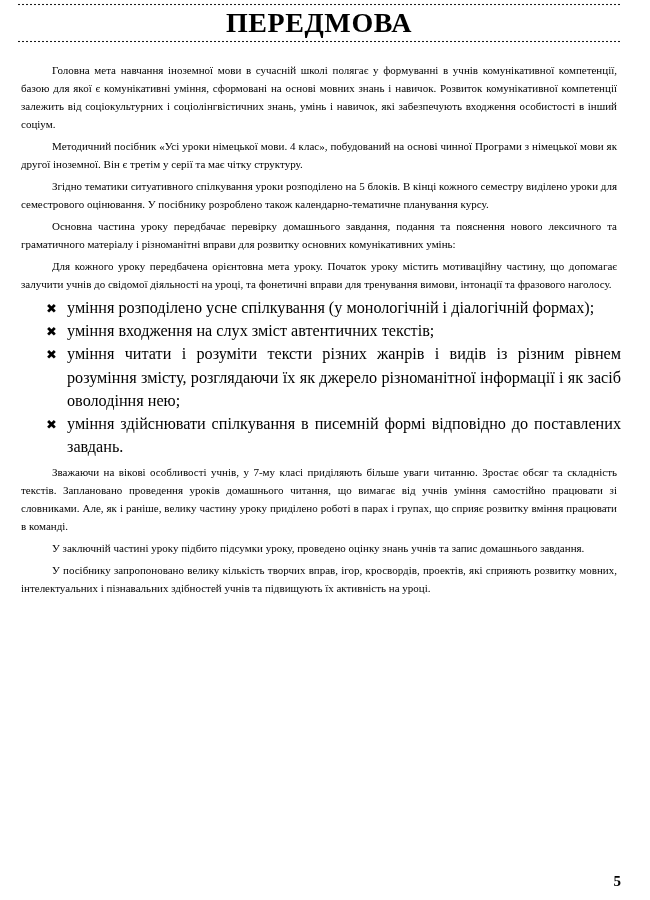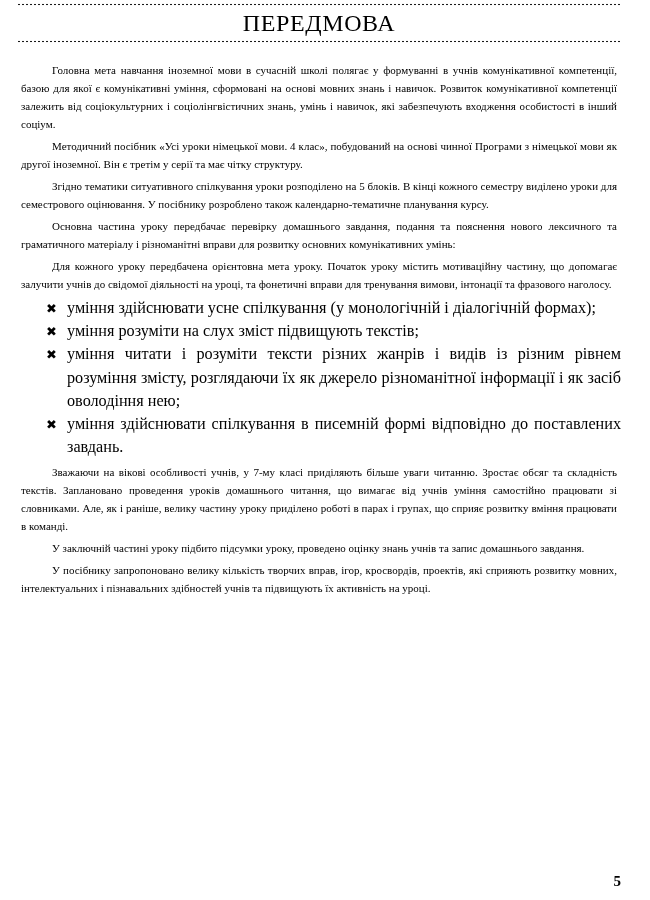--- a/index.html
+++ b/index.html
@@ -30,22 +30,22 @@
     background-image: radial-gradient(circle, #1a1a1a 0 38%, rgba(0,0,0,0) 45%);
     background-size: 4px 3px;
     background-repeat: repeat-x;
     background-position: 0 center;
   }
   .rule-top { margin-top: 3px; }
   .rule-bottom { margin-top: 0px; }
 
   .page-title {
     text-align: center;
-    font-size: 24px;
-    font-weight: normal;
+    font-size: 28px;
+    font-weight: bold;
     letter-spacing: 0.6px;
     line-height: 30px;
     margin: 2px 0 2px 0;
     font-family: "Liberation Serif", "DejaVu Serif", serif;
   }
 
   
   .body {
     margin-top: 18px;
   }
@@ -112,25 +112,25 @@
 
       <p class="para">Головна мета навчання іноземної мови в сучасній школі полягає у формуванні в учнів комунікативної компетенції, базою для якої є комунікативні уміння, сформовані на основі мовних знань і навичок. Розвиток комунікативної компетенції залежить від соціокультурних і соціолінгвістичних знань, умінь і навичок, які забезпечують входження особистості в інший соціум.</p>
       <p class="para">Методичний посібник «Усі уроки німецької мови. 4 клас», побудований на основі чинної Програми з німецької мови як другої іноземної. Він є третім у серії та має чітку структуру.</p>
       <p class="para">Згідно тематики ситуативного спілкування уроки розподілено на 5 блоків. В кінці кожного семестру виділено уроки для семестрового оцінювання. У посібнику розроблено також календарно-тематичне планування курсу.</p>
       <p class="para">Основна частина уроку передбачає перевірку домашнього завдання, подання та пояснення нового лексичного та граматичного матеріалу і різноманітні вправи для розвитку основних комунікативних умінь:</p>
       <p class="para">Для кожного уроку передбачена орієнтовна мета уроку. Початок уроку містить мотиваційну частину, що допомагає залучити учнів до свідомої діяльності на уроці, та фонетичні вправи для тренування вимови, інтонації та фразового наголосу.</p>
 
       <ul class="bullets">
         <li>
           <span class="bullet-mark">✖</span>
-          <span>уміння здійснювати усне спілкування (у монологічній і діалогічній формах);</span>
+          <span>уміння розподілено усне спілкування (у монологічній і діалогічній формах);</span>
         </li>
         <li>
           <span class="bullet-mark">✖</span>
-          <span>уміння розуміти на слух зміст підвищують текстів;</span>
+          <span>уміння входження на слух зміст автентичних текстів;</span>
         </li>
         <li>
           <span class="bullet-mark">✖</span>
           <span>уміння читати і розуміти тексти різних жанрів і видів із різним рівнем розуміння змісту, розглядаючи їх як джерело різноманітної інформації і як засіб оволодіння нею;</span>
         </li>
         <li>
           <span class="bullet-mark">✖</span>
           <span>уміння здійснювати спілкування в писемній формі відповідно до поставлених завдань.</span>
         </li>
       </ul>

